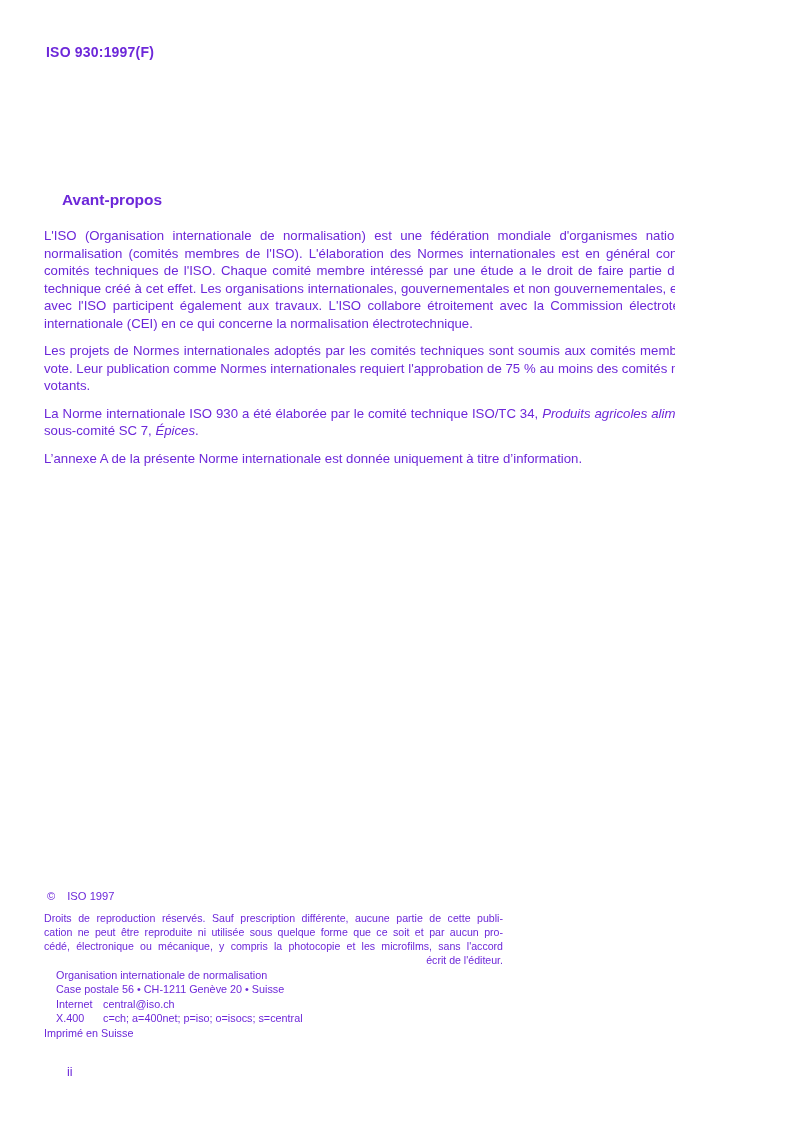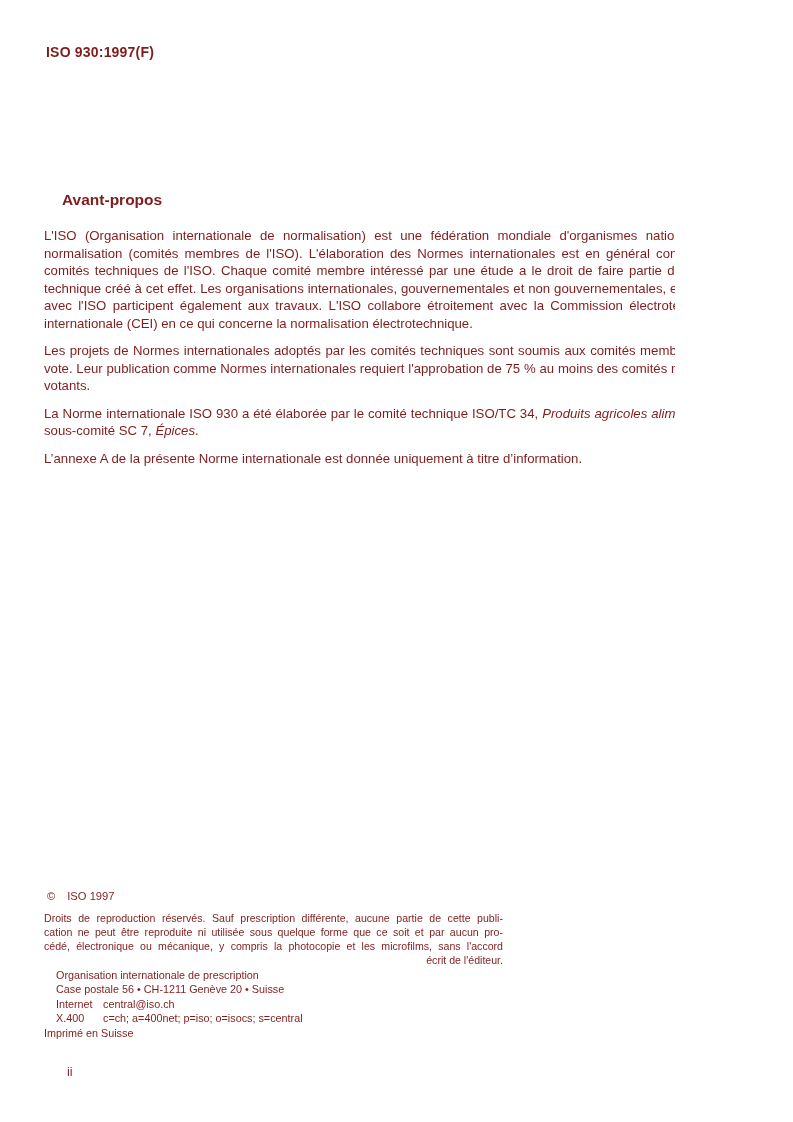--- a/index.html
+++ b/index.html
@@ -5,21 +5,21 @@
   html, body {
     margin: 0;
     padding: 0;
     background: #ffffff;
   }
   .page {
     position: relative;
     width: 675px;
     height: 1122px;
     background: #ffffff;
-    color: #7f1d1d;
+    color: #6d28d9;
     font-family: "Liberation Sans", "DejaVu Sans", sans-serif;
     overflow: hidden;
   }
   .doc-header {
     position: absolute;
     left: 46px;
     top: 44px;
     font-size: 14px;
     font-weight: bold;
     letter-spacing: 0.2px;
@@ -120,21 +120,21 @@
   </div>
 
   <div class="rights-block">
     <div class="rights-line">Droits de reproduction réservés. Sauf prescription différente, aucune partie de cette publi-</div>
     <div class="rights-line">cation ne peut être reproduite ni utilisée sous quelque forme que ce soit et par aucun pro-</div>
     <div class="rights-line">cédé, électronique ou mécanique, y compris la photocopie et les microfilms, sans l'accord</div>
     <div class="rights-line last">écrit de l'éditeur.</div>
   </div>
 
   <div class="address-block">
-    <div>Organisation internationale de prescription</div>
+    <div>Organisation internationale de normalisation</div>
     <div>Case postale 56 • CH-1211 Genève 20 • Suisse</div>
     <div class="addr-row">
       <span class="addr-label">Internet</span><span>central@iso.ch</span>
     </div>
     <div class="addr-row">
       <span class="addr-label">X.400</span><span>c=ch; a=400net; p=iso; o=isocs; s=central</span>
     </div>
   </div>
 
   <div class="printed-line">Imprimé en Suisse</div>

